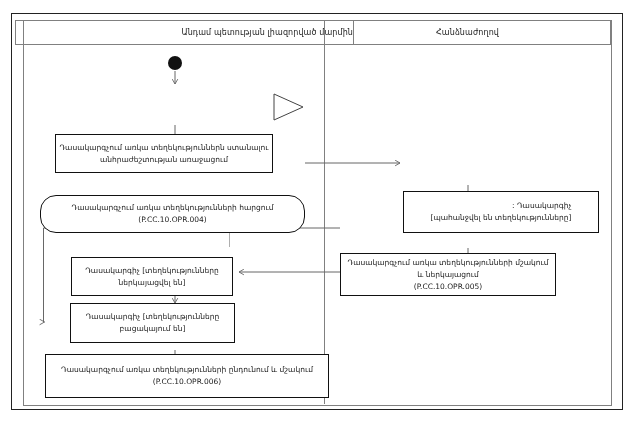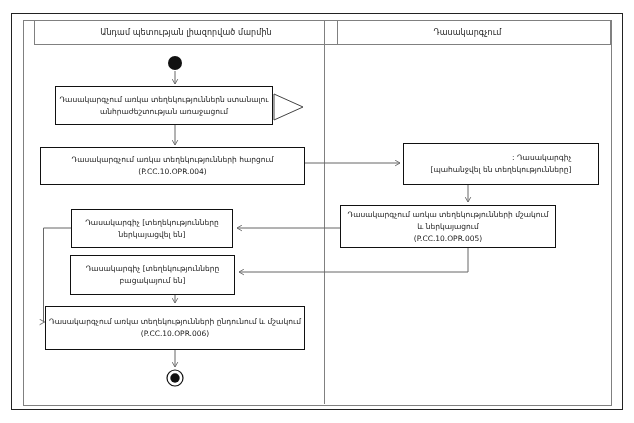--- a/index.html
+++ b/index.html
@@ -29,69 +29,70 @@
     top: 20px;
     height: 25px;
     border: 1px solid #808080;
     box-sizing: border-box;
     display: flex;
     align-items: center;
     justify-content: center;
     font-size: 8px;
     letter-spacing: 0.1px;
   }
-  .lane-header.left  { left: 34px;  width: 304px; }
+  .lane-header.left  { left: 15px;  width: 339px; justify-content: flex-end; }
   .lane-header.right { left: 324px; width: 287px; }
   .lane-divider {
     position: absolute;
     left: 324px; top: 20px;
     width: 0; height: 384px;
     border-left: 1px solid #808080;
   }
   .box {
     position: absolute;
     box-sizing: border-box;
     border: 1px solid #111111;
     background: #ffffff;
     display: flex;
     align-items: center;
     justify-content: center;
     text-align: center;
     white-space: pre-line;
     font-size: 7.5px;
     line-height: 1.6;
     padding: 2px 3px;
+    margin-top: 48px;
   }
   .box.b-need      { left: 55px;  top: 86px;  width: 218px; height: 39px; }
-  .box.b-request   { left: 40px;  top: 147px; width: 265px; height: 38px; }
+  .box.b-request   { left: 40px;  top: 147px; width: 265px; height: 38px; border-radius: 16px; }
   .box.b-requested { left: 403px; top: 143px; width: 196px; height: 42px; text-align: right; }
   .box.b-process   { left: 340px; top: 205px; width: 216px; height: 43px; }
   .box.b-presented { left: 71px;  top: 209px; width: 162px; height: 39px; }
   .box.b-absent    { left: 70px;  top: 255px; width: 165px; height: 40px; }
-  .box.b-receive   { left: 45px;  top: 306px; width: 260px; height: 44px; }
+  .box.b-receive   { left: 45px;  top: 306px; width: 284px; height: 44px; }
   svg.flow-layer {
     position: absolute;
     left: 0; top: 0;
     width: 634px; height: 423px;
     pointer-events: none;
   }
 </style>
 </head>
 <body>
 
 <div class="canvas">
 
   <div class="outer-border"></div>
   <div class="frame"></div>
 
   <div class="lane-header left">
     <span>Անդամ պետության լիազորված մարմին</span>
   </div>
   <div class="lane-header right">
-    <span>Դասակարգչում</span>
+    <span>Հանձնաժողով</span>
   </div>
   <div class="lane-divider"></div>
 
   <svg class="flow-layer" viewBox="0 0 634 423">
     <defs>
       <marker id="arrow" viewBox="0 0 10 10" refX="8" refY="5" markerWidth="7" markerHeight="7" orient="auto-start-reverse">
         <path d="M1,1 L8,5 L1,9" fill="none" stroke="#676767" stroke-width="1.3"></path>
       </marker>
     </defs>
 

